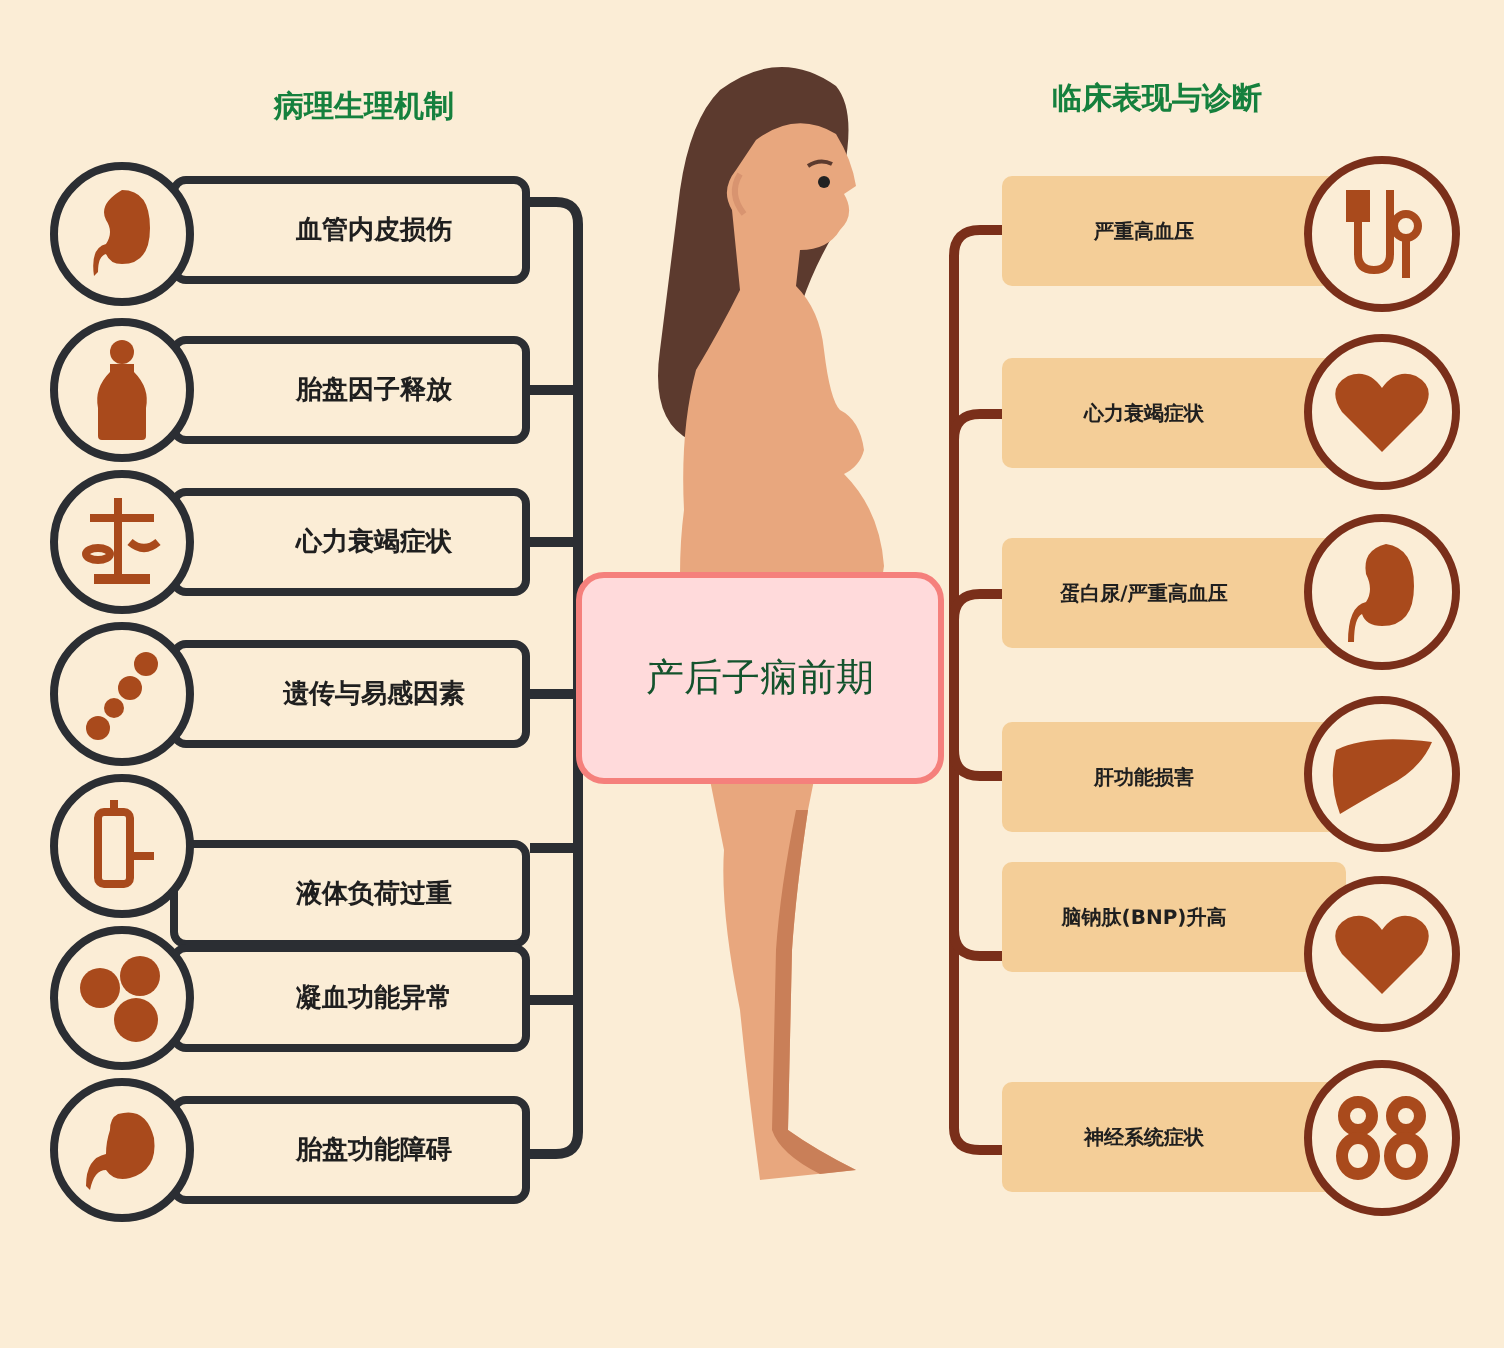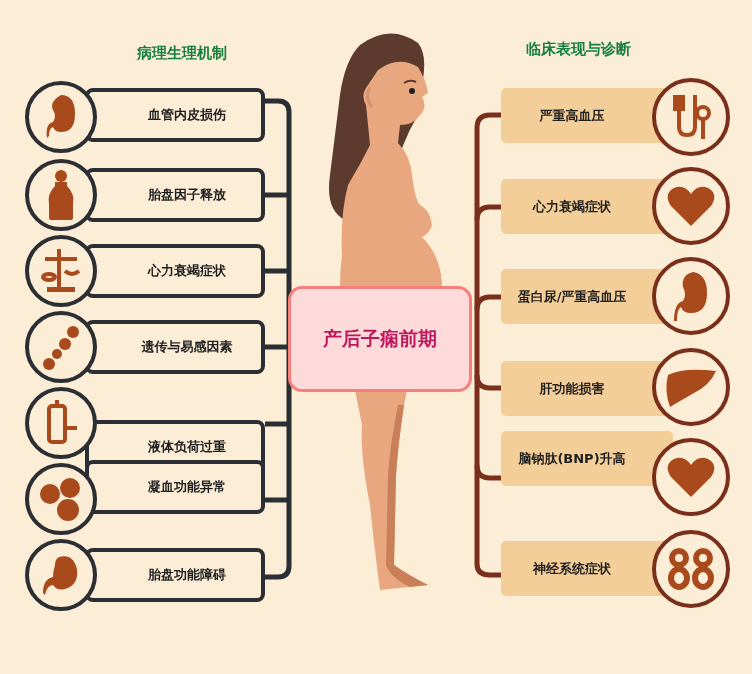--- a/index.html
+++ b/index.html
@@ -7,26 +7,26 @@
          font-family:"DejaVu Sans","Liberation Sans",sans-serif; color:#1f1f1f; }
   .abs { position:absolute; }
   .heading { font-size:15px; font-weight:bold; color:#15803d; white-space:nowrap; }
   .lbox { position:absolute; left:85px; width:180px; height:54px; border:4px solid #2b2e33; border-radius:8px;
           background:#fbedd6; box-sizing:border-box; display:flex; align-items:center; justify-content:center; }
   .lbox span { font-size:13px; font-weight:bold; padding-left:24px;text-align:center; }
   .lcirc { position:absolute; left:25px; width:72px; height:72px; border:4px solid #2b2e33; border-radius:50%;
            background:#fbedd6; box-sizing:border-box; display:flex; align-items:center; justify-content:center; }
   .rbox { position:absolute; left:501px; width:172px; height:55px; background:#f4ce98; border-radius:5px;
           display:flex; align-items:center; justify-content:center; }
-  .rbox span { font-size:13px; font-weight:bold; padding-right:30px; }
+  .rbox span { font-size:10px; font-weight:bold; padding-right:30px; }
   .rcirc { position:absolute; left:652px; width:78px; height:78px; border:4px solid #7a2f1a; border-radius:50%;
            background:#fbedd6; box-sizing:border-box; display:flex; align-items:center; justify-content:center; }
   .center { position:absolute; left:288px; top:286px; width:184px; height:106px; background:#ffdadb;
             border:3px solid #f5807c; border-radius:14px; box-sizing:border-box; display:flex; align-items:center; justify-content:center; }
-  .center span { font-size:19px; font-weight:bold; color:#be185d; }
+  .center span { font-size:19px; font-weight:normal; color:#14532d; }
   svg { display:block; }
 </style>
 </head>
 <body>
 
 <svg class="abs" style="left:0;top:0" width="752" height="674">
 
   <path d="M265 101 H278 Q289 101 289 112 V566 Q289 577 278 577 H265" fill="none" stroke="#2b2e33" stroke-width="5"></path>
   <g stroke="#2b2e33" stroke-width="5">
     <line x1="265" y1="195" x2="289" y2="195"></line>
@@ -117,21 +117,21 @@
     <svg width="40" height="50" viewBox="0 0 40 50">
         <g fill="none" stroke="#a94a1c" stroke-width="4">
           <rect x="8" y="8" width="16" height="36" rx="3"></rect>
           <line x1="16" y1="2" x2="16" y2="8"></line>
           <path d="M24 30 H36"></path>
         </g>
       </svg>
   </div>
 </div>
 <div>
-  <div class="lbox" style="top:460px">
+  <div class="lbox" style="top:472px">
       <span>凝血功能异常</span>
     </div>
   <div class="lcirc" style="top:463px">
     <svg width="46" height="46" viewBox="0 0 46 46">
         <g fill="#a94a1c">
           <circle cx="12" cy="18" r="10"></circle>
           <circle cx="32" cy="12" r="10"></circle>
           <circle cx="30" cy="34" r="11"></circle>
         </g>
       </svg>

